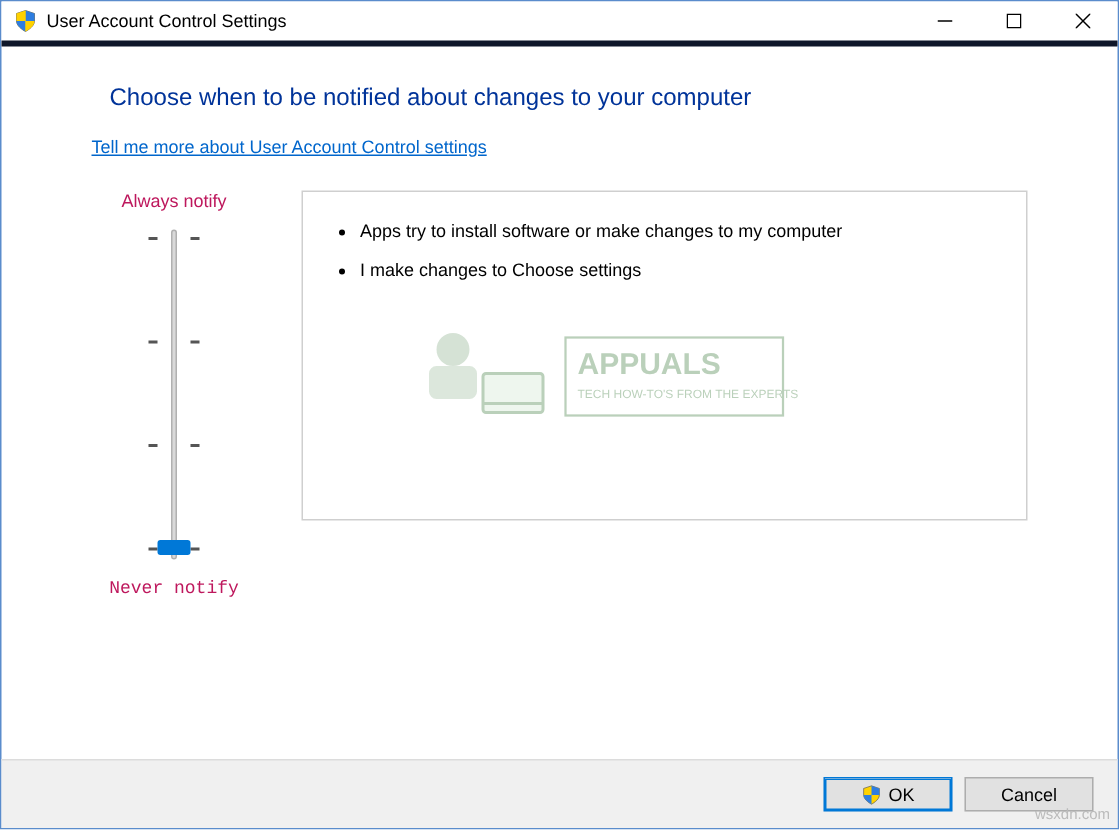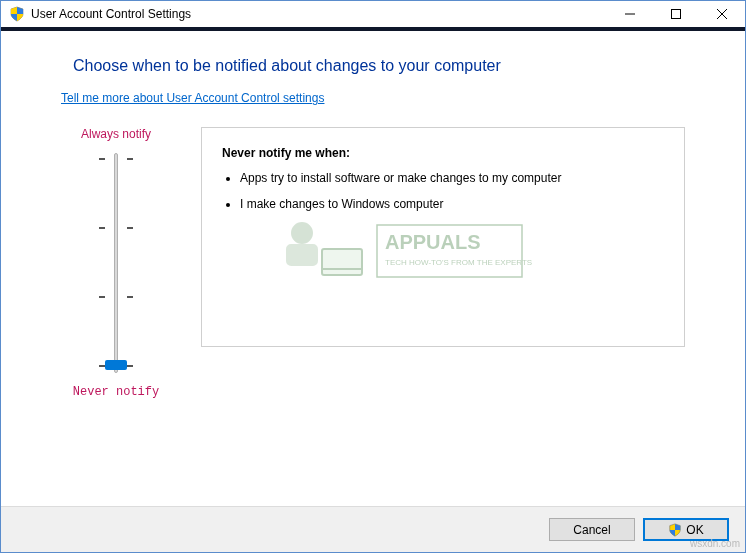--- a/index.html
+++ b/index.html
@@ -247,24 +247,23 @@
           <div class="tick left" style="top:143px"></div>
           <div class="tick right" style="top:143px"></div>
           <div class="tick left" style="top:212px"></div>
           <div class="tick right" style="top:212px"></div>
           <div class="slider-thumb" style="top:207px"></div>
         </div>
         <div class="slider-label bottom">Never notify</div>
       </div>
 
       <div class="detail-box">
-        <div class="detail-title">Never notify me when:</div>
         <ul class="detail-list">
           <li>Apps try to install software or make changes to my computer</li>
-          <li>I make changes to Windows computer</li>
+          <li>I make changes to Choose settings</li>
         </ul>
 
         <div class="watermark">
           <svg width="260" height="90" viewBox="0 0 260 90">
             <g fill="none" stroke="#3b7a3b" stroke-width="2">
               <circle cx="30" cy="22" r="10" fill="#3b7a3b" opacity="0.6"></circle>
               <rect x="15" y="34" width="30" height="20" rx="4" fill="#3b7a3b" opacity="0.5"></rect>
               <rect x="50" y="38" width="40" height="26" rx="2" fill="#cfe8cf" stroke="#3b7a3b"></rect>
               <line x1="50" y1="58" x2="90" y2="58"></line>
             </g>
@@ -272,30 +271,30 @@
             <text x="113" y="38" font-family="Arial" font-size="20" font-weight="700" fill="#3b7a3b">APPUALS</text>
             <text x="113" y="54" font-family="Arial" font-size="8" fill="#3b7a3b">TECH HOW-TO'S FROM THE EXPERTS!</text>
           </svg>
         </div>
 
       </div>
     </div>
   </div>
 
   <div class="footer">
-    <button class="btn">
-      <span>Cancel</span>
-    </button>
     <button class="btn default">
       <span class="shield-sm">
         <svg viewBox="0 0 16 16" width="14" height="14">
           <path d="M8 1 L14 3 V8 C14 12 8 15 8 15 C8 15 2 12 2 8 V3 Z" fill="#ffd200" stroke="#555" stroke-width="0.5"></path>
           <path d="M8 1 L14 3 V8 L8 8 Z" fill="#2e7de0"></path>
           <path d="M8 8 L8 15 C8 15 2 12 2 8 L8 8 Z" fill="#2e7de0"></path>
         </svg>
       </span>
       <span>OK</span>
     </button>
+    <button class="btn">
+      <span>Cancel</span>
+    </button>
   </div>
 
 </div>
 
 <div class="site-wm">wsxdn.com</div>
 
 </body></html>

